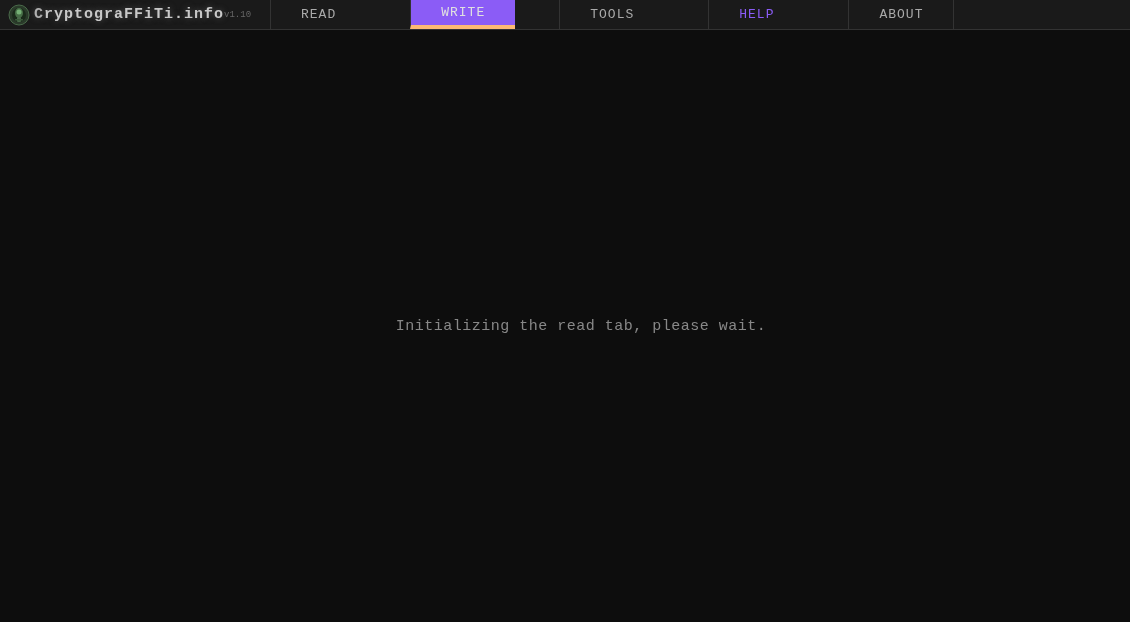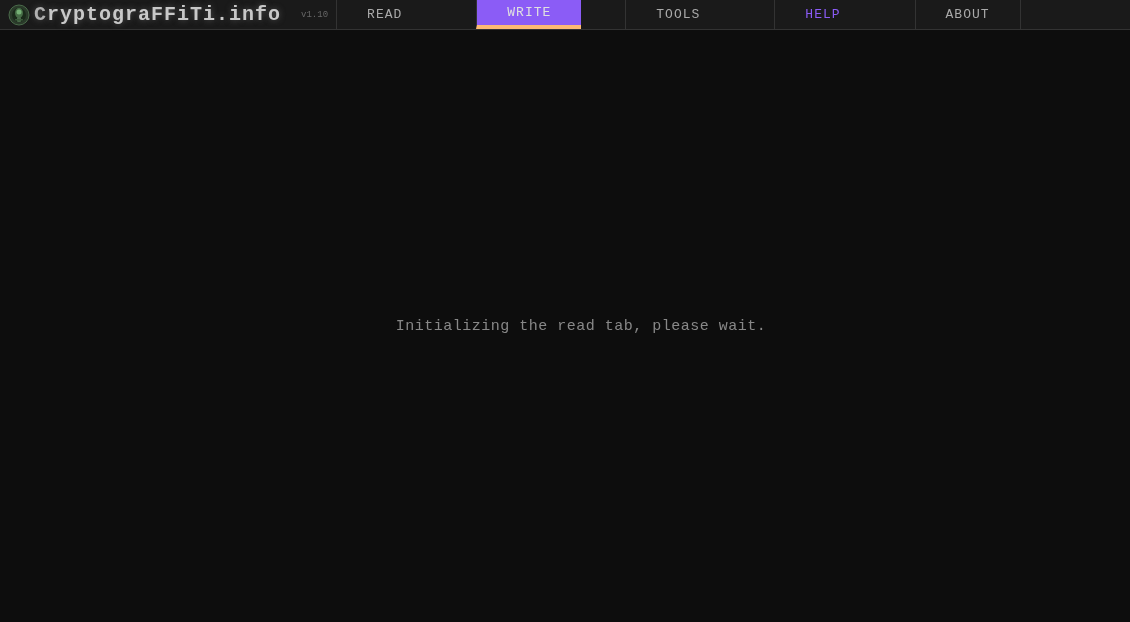--- a/index.html
+++ b/index.html
@@ -38,36 +38,36 @@
       justify-content: center;
       margin-right: 4px;
     }
 
     .logo-icon svg {
       width: 22px;
       height: 22px;
     }
 
     .logo-text {
-      font-size: 20px;
+      font-size: 15px;
       font-weight: bold;
       letter-spacing: 1px;
       color: #b0b0b0;
       text-shadow: 0 0 6px #555;
       font-family: 'Courier New', Courier, monospace;
     }
 
     .logo-text span.graffiti {
       color: #c8c8c8;
     }
 
     .version {
       font-size: 9px;
       color: #666;
-      margin-left: 20px;
+      margin-left: 0;
       vertical-align: bottom;
       line-height: 2;
     }
 
     .nav-tabs {
       display: flex;
       height: 100%;
       flex: 1;
       gap: 44px;
     }

